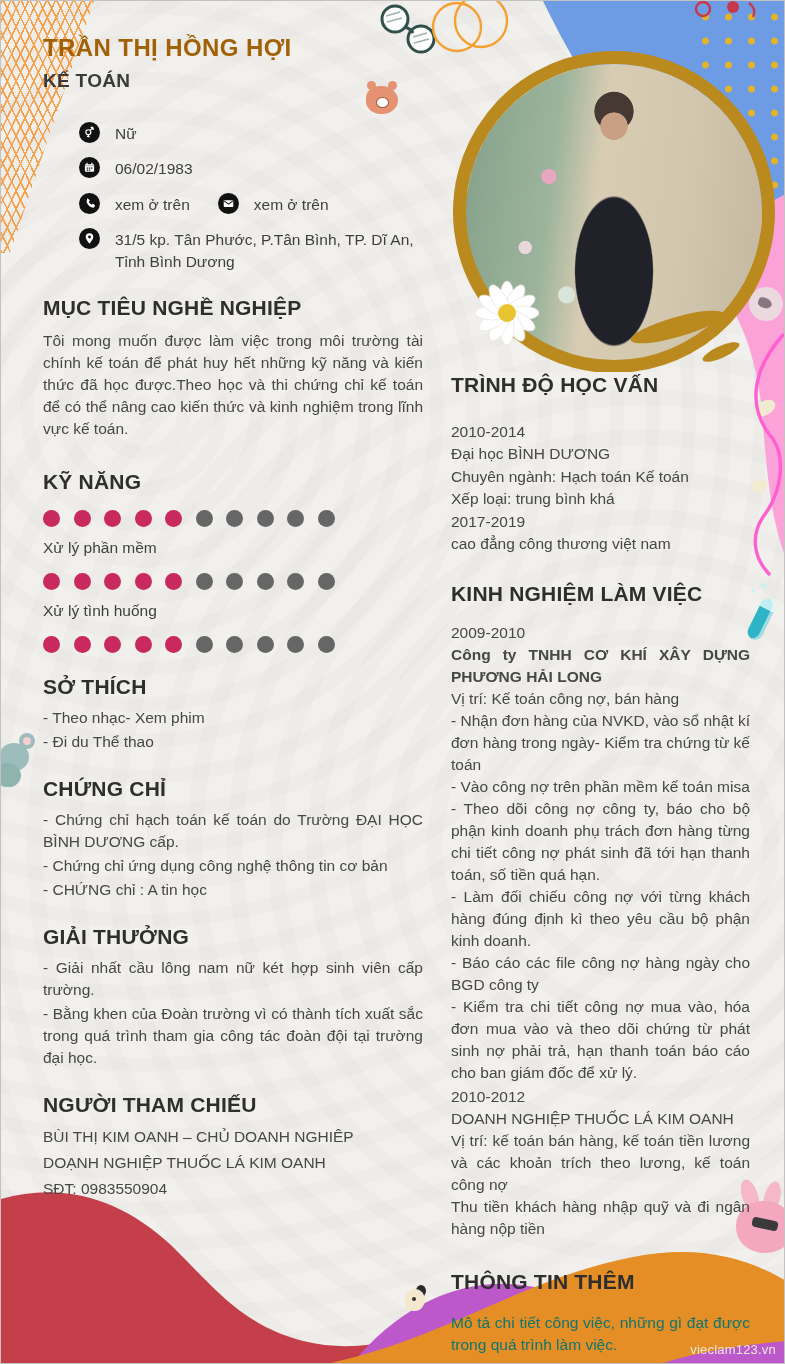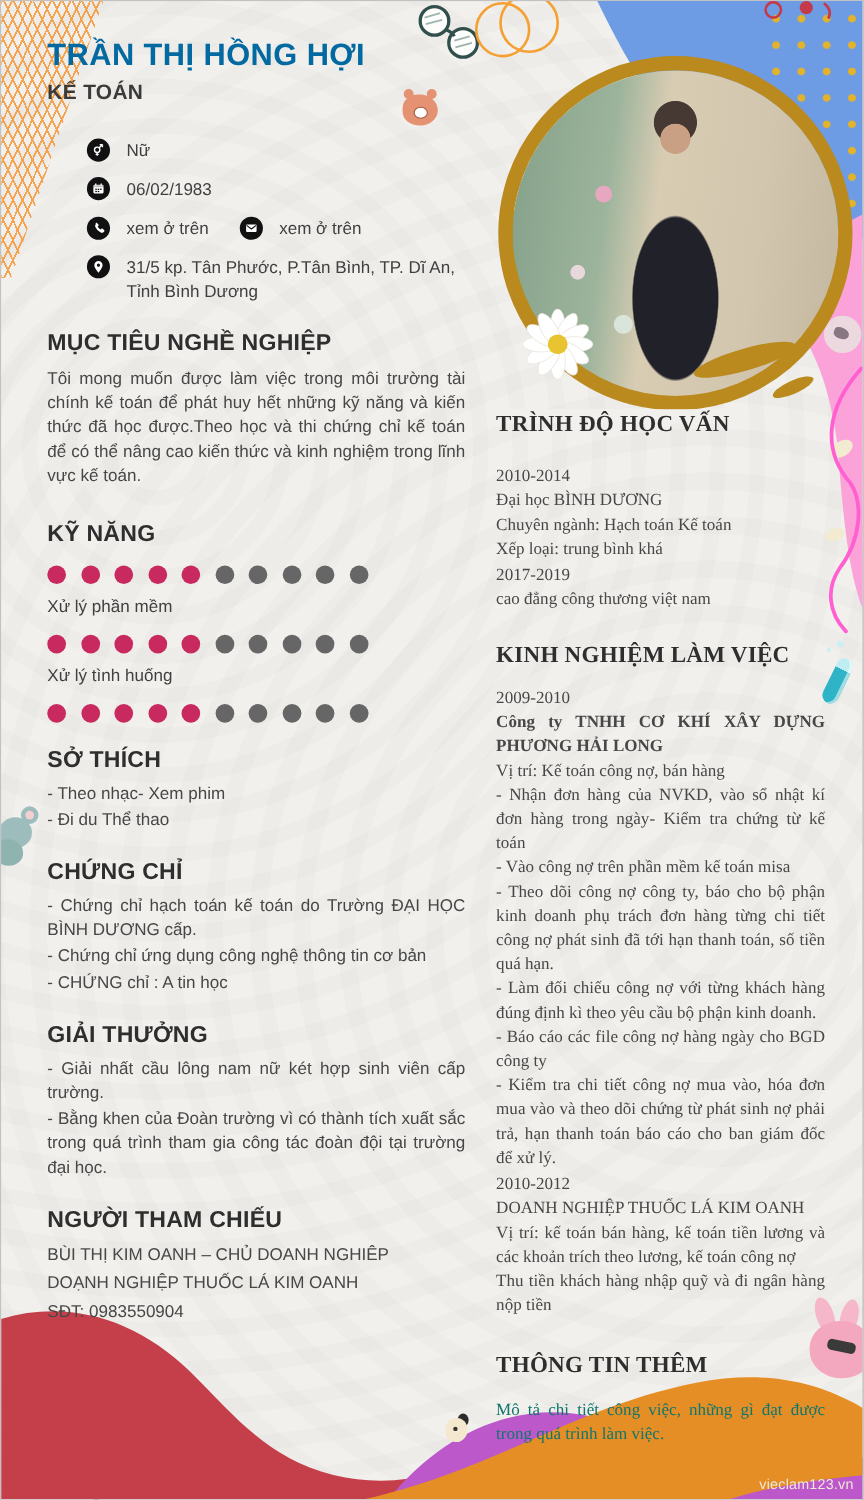--- a/index.html
+++ b/index.html
@@ -66,22 +66,22 @@
       radial-gradient(circle 8px at 28% 38%, #e8a7c0 0 90%, transparent 100%),
       radial-gradient(circle 7px at 20% 62%, #e8d8dc 0 90%, transparent 100%),
       radial-gradient(circle 9px at 34% 78%, #d9e4da 0 90%, transparent 100%),
       linear-gradient(97deg,#84a089 0%,#9db49c 30%,#d8ccb3 44%,#d3c6ae 72%,#c4b79f 100%);}
   .edu-cover{position:absolute;left:444px;top:371px;width:230px;height:13px;background:#f1f0ed;z-index:5;}
   
   .waves{position:absolute;left:0;bottom:0;width:785px;height:190px;z-index:3;}
   .watermark{position:absolute;right:8px;bottom:6px;z-index:7;font-size:13px;color:#ece7db;letter-spacing:.2px;}
   
   .left-col{position:absolute;left:42px;top:33px;width:380px;z-index:6;color:#474747;}
-  .right-col{position:absolute;left:450px;top:372px;width:299px;z-index:6;color:#474747;font-family:Liberation Serif, serif;}
-  .cv-name{font-size:28px;font-weight:bold;color:#0369a1;letter-spacing:.4px;margin:0;}
+  .right-col{position:absolute;left:450px;top:372px;width:299px;z-index:6;color:#474747;}
+  .cv-name{font-size:24px;font-weight:bold;color:#a16207;letter-spacing:.4px;margin:0;}
   .cv-title{font-size:19px;font-weight:bold;color:#3a3a3a;margin:8px 0 0 0;letter-spacing:.3px;}
   .contact{margin:30px 0 0 36px;}
   .crow{display:flex;align-items:flex-start;margin-bottom:13px;}
   .cicon{flex:0 0 auto;width:21px;height:21px;border-radius:50%;background:#111;display:flex;align-items:center;justify-content:center;margin-right:15px;}
   .cicon svg{width:13px;height:13px;display:block;}
   .ctext{font-size:15.5px;color:#3f3f3f;line-height:1.38;padding-top:1px;}
   .crow.inline .group{display:flex;align-items:flex-start;}
   .crow.inline .group + .group{margin-left:28px;}
   .sec-h{font-size:21px;font-weight:bold;color:#2e2e2e;letter-spacing:.2px;margin:0;}
   .para{font-size:15.5px;line-height:1.42;text-align:justify;margin:10px 0 0 0;}

